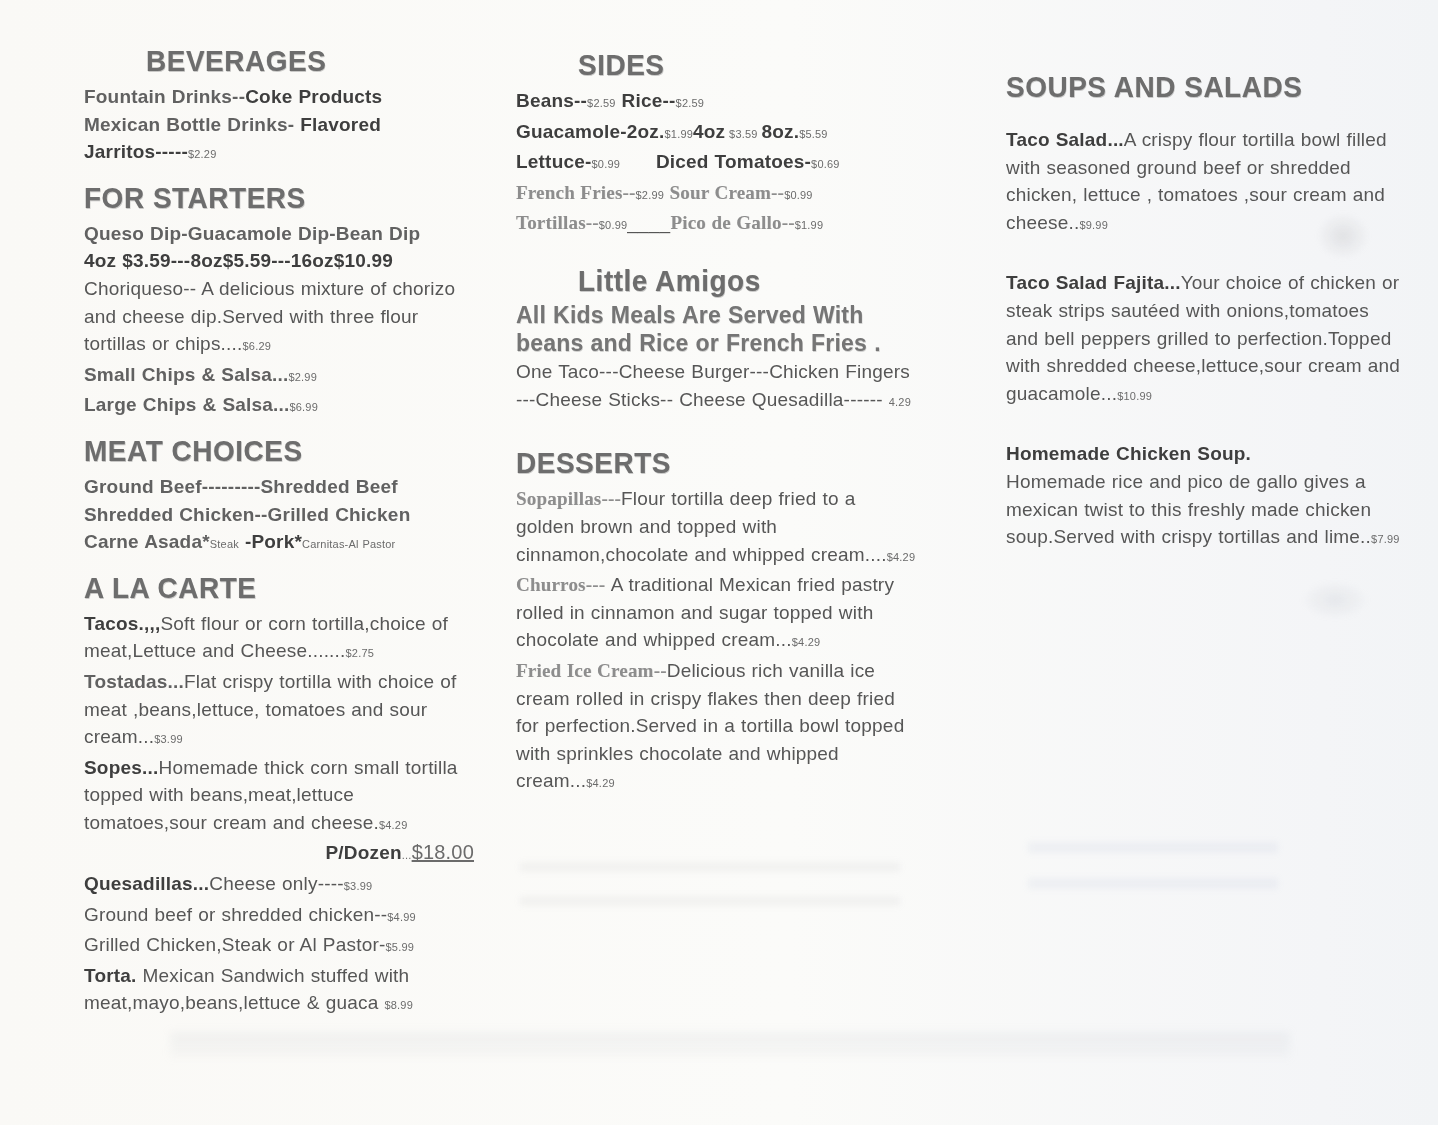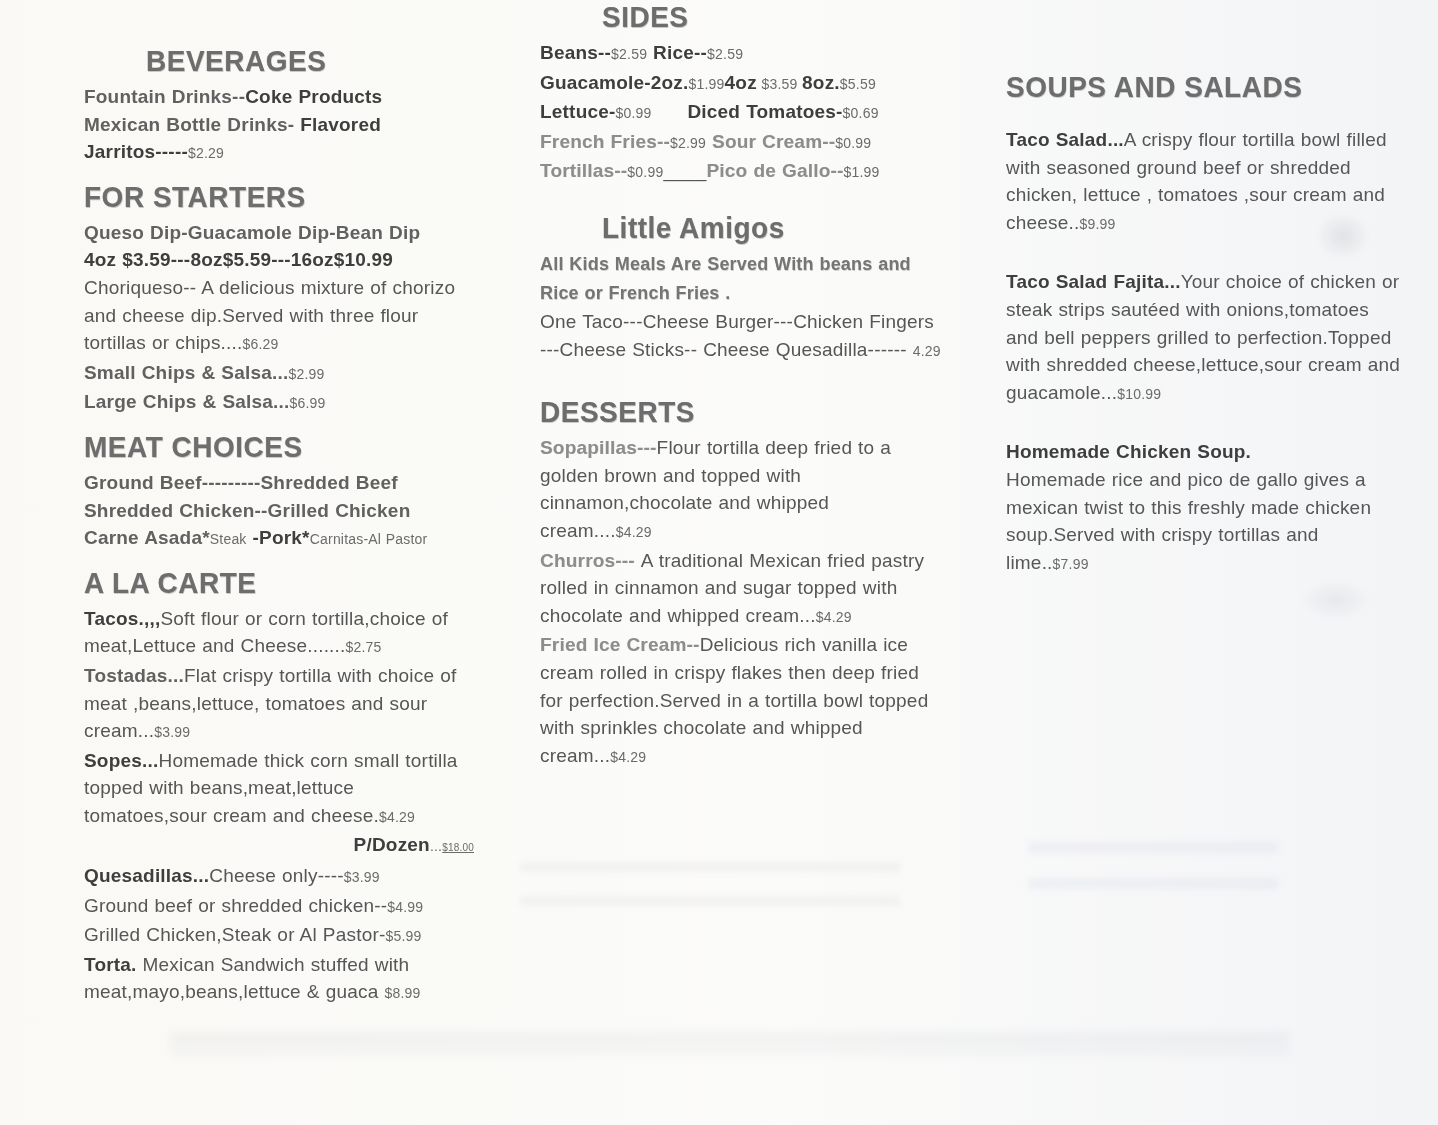--- a/index.html
+++ b/index.html
@@ -7,21 +7,21 @@
     position:relative;
     width:1438px;height:1125px;
     margin:0 auto;
     background:
       linear-gradient(90deg, #faf9f6 0%, #fbfbf9 55%, #f4f5f7 92%, #f2f4f6 100%);
     overflow:hidden;
     font-family:"Liberation Sans", sans-serif;
   }
   .col{position:absolute;top:0;}
   .col1{left:84px;width:392px;padding-top:44px;}
-  .col2{left:540px;width:402px;}
+  .col2{left:516px;width:402px;padding-top:48px;}
   .col3{left:1006px;width:398px;padding-top:70px;}
 
   .heading{
     font-weight:800;
     font-size:28px;
     color:#6d6d6d;
     letter-spacing:.5px;
     margin:12px 0 7px 0;
     transform:scaleY(1.08);
     transform-origin:left top;
@@ -40,25 +40,25 @@
     color:#4e4e4e;
     letter-spacing:.2px;
     word-spacing:.5px;
   }
   .col3 .para{margin-bottom:30px;margin-top:24px;}
   .para.right{text-align:right;padding-right:2px;}
 
   .seg-b{font-weight:700;color:#3e3e3e;}
   .seg-m{font-weight:700;color:#616161;}
   .seg-r{font-weight:400;color:#565656;}
-  .seg-g{font-weight:700;color:#8d8d8d;text-shadow:0.4px 0.4px 0 rgba(150,150,150,.3);}
-  .seg-p{font-size:14px;color:#6b6b6b;}
-  .seg-u{font-size:10px;color:#6b6b6b;text-decoration:underline;}
+  .seg-g{font-weight:700;color:#8d8d8d;text-shadow:0.4px 0.4px 0 rgba(150,150,150,.3);font-family:Liberation Serif, serif;}
+  .seg-p{font-size:11px;color:#6b6b6b;}
+  .seg-u{font-size:20px;color:#6b6b6b;text-decoration:underline;}
   .seg-stamp{
-    font-weight:800;color:#757575;font-size:18px;line-height:29px;
+    font-weight:800;color:#757575;font-size:23px;line-height:23px;
     text-shadow:0.5px 0.5px 0 rgba(130,130,130,.35);
     letter-spacing:.2px;
   }
 
   
   .ghost{position:absolute;pointer-events:none;}
   .ghost-1{
     left:520px;top:862px;width:380px;height:62px;
     background:
       repeating-linear-gradient(180deg, rgba(160,160,165,.18) 0 10px, transparent 10px 34px);

